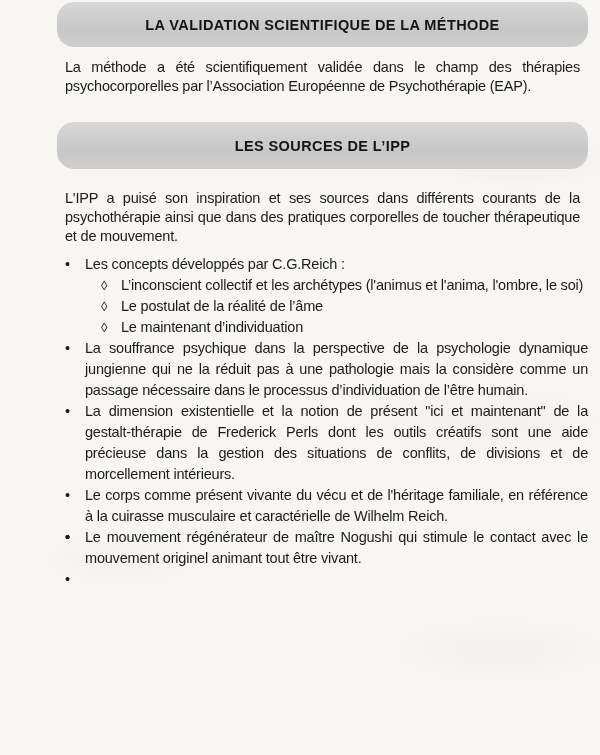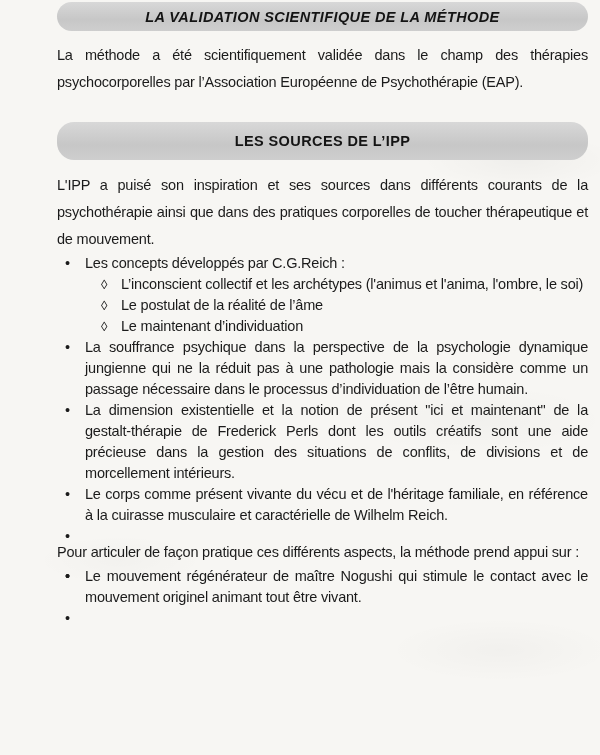--- a/index.html
+++ b/index.html
@@ -29,26 +29,26 @@
     background: linear-gradient(180deg, #d8d8d8 0%, #c7c7c7 60%, #cecece 100%);
     border-radius: 17px;
     display: flex;
     align-items: center;
     justify-content: center;
     font-weight: 700;
     font-size: 14.5px;
     letter-spacing: 0.4px;
     color: #141414;
   }
-  .pill-1 { height: 29px; margin-bottom: 11px; font-style: italic; }
-  .pill-2 { height: 38px; margin-top: 26px; margin-bottom: 12px; }
+  .pill-1 { height: 45px; margin-bottom: 11px; }
+  .pill-2 { height: 47px; margin-top: 26px; margin-bottom: 20px; }
   .para {
-    margin: 0;
+    margin: 8px;
     font-size: 14.5px;
-    line-height: 27px;
+    line-height: 19px;
     letter-spacing: -0.2px;
     text-align: justify;
   }
   .gap-top { margin-top: 13px; }
   .li {
     position: relative;
     padding-left: 28px;
     font-size: 14.5px;
     line-height: 21px;
     letter-spacing: -0.2px;
@@ -106,21 +106,20 @@
     <span class="li-text">La dimension existentielle et la notion de présent "ici et maintenant" de la gestalt-thérapie de Frederick Perls dont les outils créatifs sont une aide précieuse dans la gestion des situations de conflits, de divisions et de morcellement intérieurs.</span>
   </div>
   <div class="li l1">
     <span class="marker">•</span>
     <span class="li-text">Le corps comme présent vivante du vécu et de l'héritage familiale, en référence à la cuirasse musculaire et caractérielle de Wilhelm Reich.</span>
   </div>
   <div class="li l1">
     <span class="marker">•</span>
   </div>
 
-  <p class="para gap-top">Pour articuler de façon pratique ces différents aspects, la méthode prend appui sur :</p>
 
   <div class="li l1">
     <span class="marker">•</span>
   </div>
   <div class="li l1">
     <span class="marker">•</span>
     <span class="li-text">Le mouvement régénérateur de maître Nogushi qui stimule le contact avec le mouvement originel animant tout être vivant.</span>
   </div>
   <div class="li l1">
     <span class="marker">•</span>

